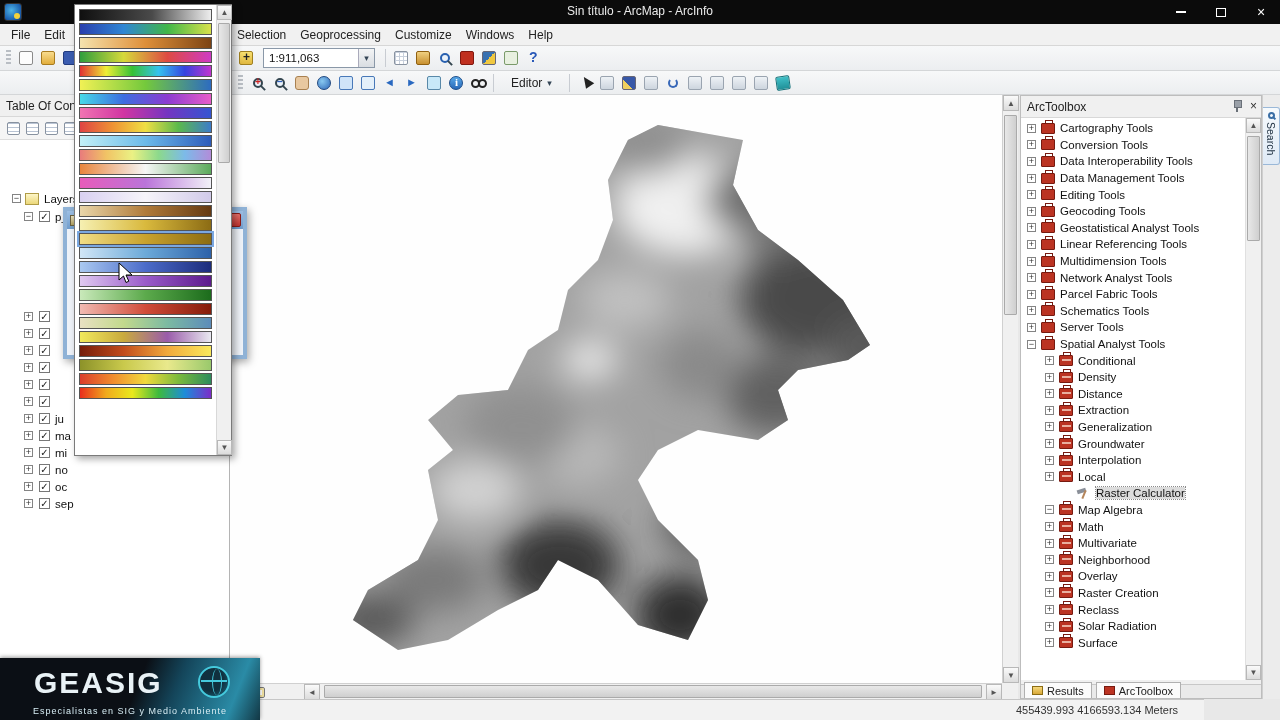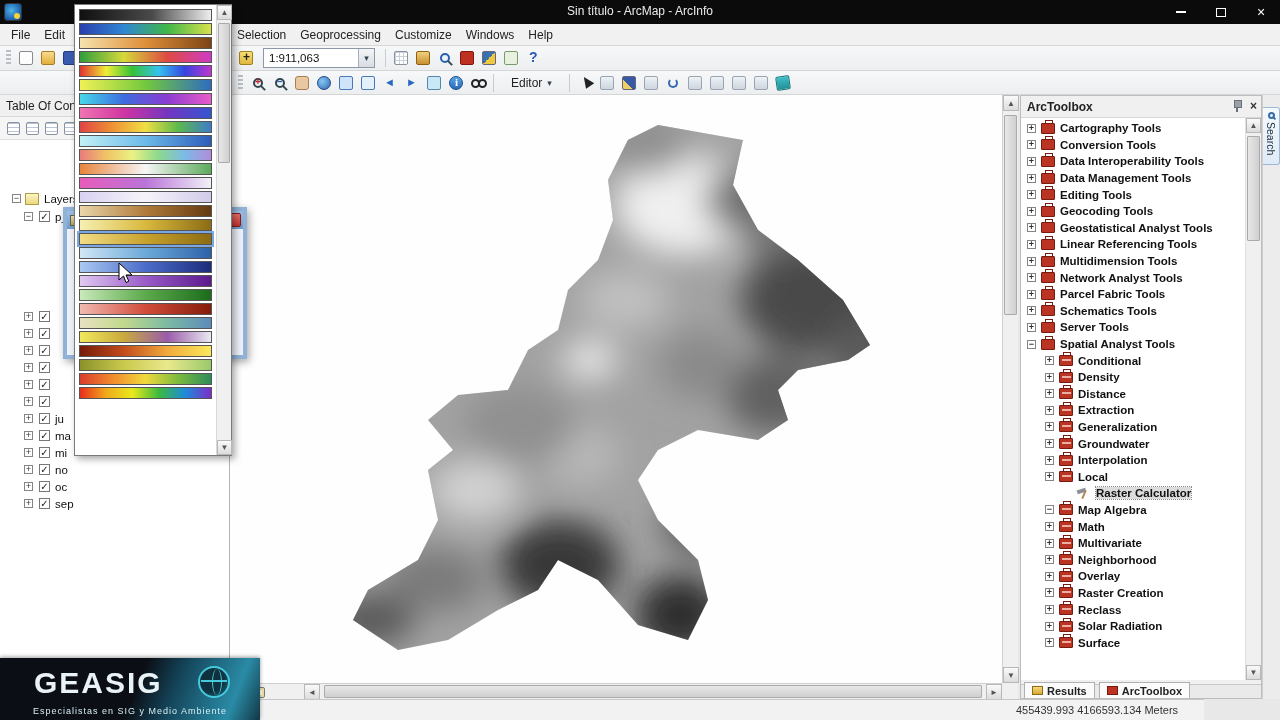--- a/index.html
+++ b/index.html
@@ -135,21 +135,21 @@
   .scroll-corner { position:absolute; left:1002px; top:683px; width:16px; height:16px; background:#f0f0f0; }
   .sb-arrow { position:absolute; width:16px; height:16px; background:linear-gradient(#fafafa,#dcdcdc); border:1px solid #b8b8b8;
     display:flex; align-items:center; justify-content:center; font-size:8px; color:#555; }
   .sb-thumb { position:absolute; background:linear-gradient(90deg,#e8e8e8,#cfcfcf); border:1px solid #aaa; border-radius:1px; }
   .hscroll .sb-thumb { left:94px; right:20px; top:1px; bottom:1px;
     background:linear-gradient(#e8e8e8,#cfcfcf); }
   .view-btns { position:absolute; left:4px; top:0px; display:flex; }
   .view-btns .tbicon { width:17px; height:16px; }
 
   
-  .atb-panel { position:absolute; left:1020px; top:95px; width:242px; height:604px; background:#f0f0f0; border:1px solid #bdbdbd;font-weight:bold; }
+  .atb-panel { position:absolute; left:1020px; top:95px; width:242px; height:604px; background:#f0f0f0; border:1px solid #bdbdbd; }
   .atb-header { position:absolute; left:0; top:0; right:0; height:22px; background:#f0f0f0; border-bottom:1px solid #d8d8d8;
     padding:4px 6px; font-size:12px; color:#222; }
   .atb-header-icons { position:absolute; right:4px; top:3px; display:flex; gap:8px; align-items:center; }
   .pin-icon { width:10px; height:14px; position:relative; }
   .pin-icon::before { content:""; position:absolute; left:2px; top:1px; width:6px; height:6px; background:#9aa0a8; border:1px solid #6a7078; }
   .pin-icon::after { content:""; position:absolute; left:4.5px; top:8px; width:1.5px; height:5px; background:#6a7078; }
   .close-x { font-size:12px; color:#333; line-height:12px; }
   .atb-tree { position:absolute; left:0; top:22px; right:15px; bottom:18px; background:#fff; overflow:hidden;
     border-right:1px solid #e0e0e0; padding-top:2px; }
   .tb-row { display:flex; align-items:center; height:16.6px; font-size:11.5px; color:#111; }

